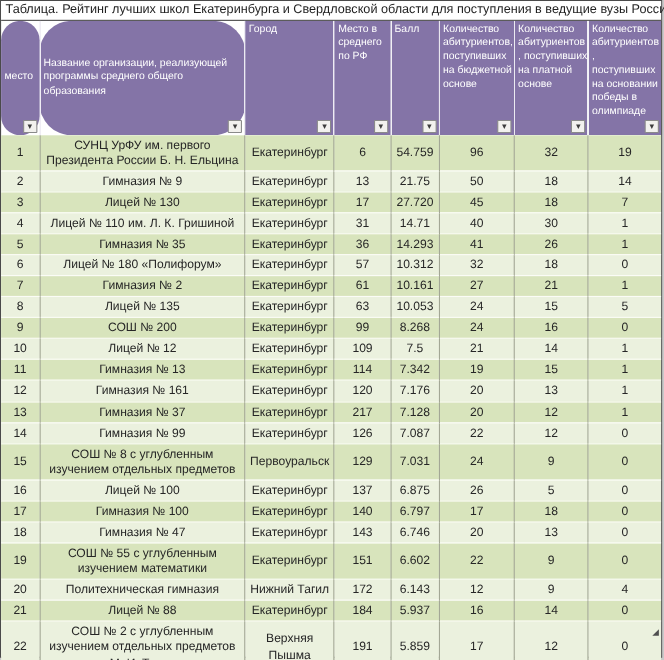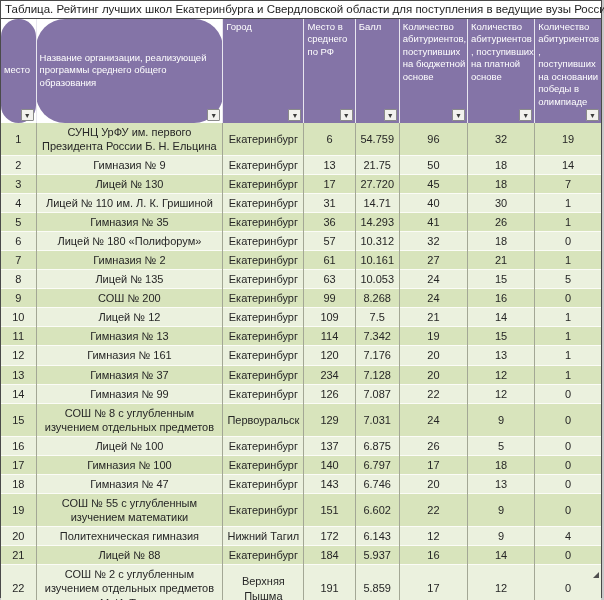--- a/index.html
+++ b/index.html
@@ -237,21 +237,21 @@
           <td>120</td>
           <td>7.176</td>
           <td>20</td>
           <td>13</td>
           <td>1</td>
         </tr>
         <tr class="band-dark">
           <td>13</td>
           <td class="left">Гимназия № 37</td>
           <td>Екатеринбург</td>
-          <td>234</td>
+          <td>217</td>
           <td>7.128</td>
           <td>20</td>
           <td>12</td>
           <td>1</td>
         </tr>
         <tr class="band-light">
           <td>14</td>
           <td class="left">Гимназия № 99</td>
           <td>Екатеринбург</td>
           <td>126</td>

